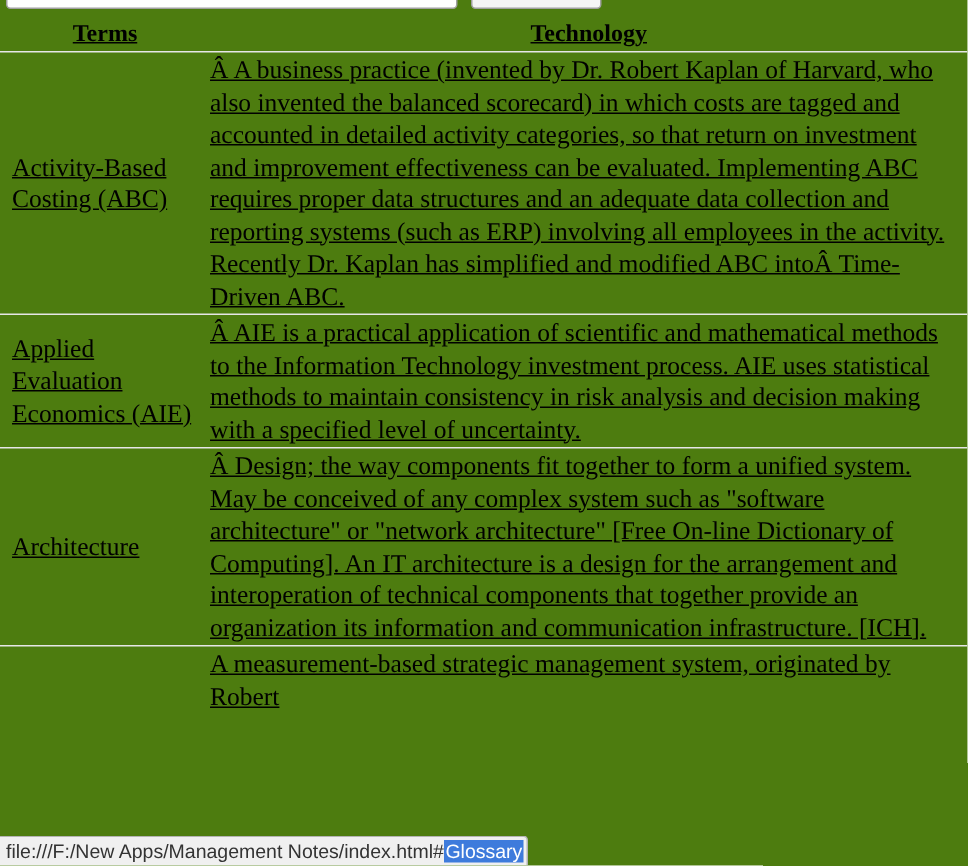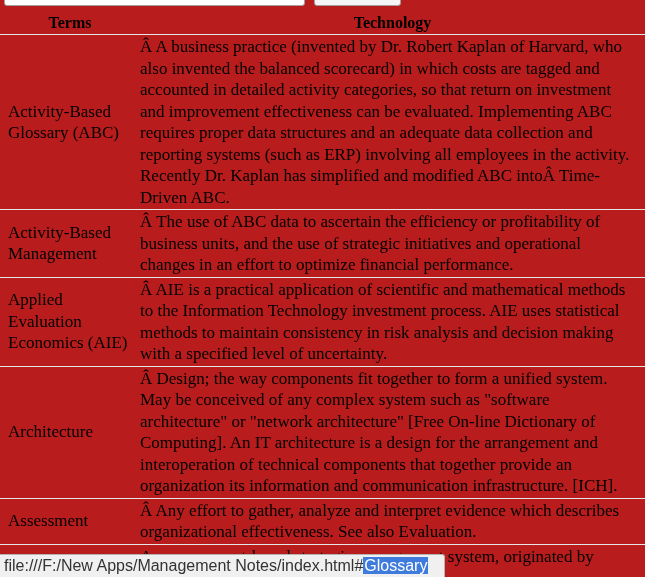--- a/index.html
+++ b/index.html
@@ -5,22 +5,23 @@
   html, body {
     margin: 0;
     padding: 0;
     background: #ffffff;
   }
   .page {
     position: relative;
     width: 645px;
     height: 577px;
     overflow: hidden;
-    background: #b91c1c;
+    background: #4d7c0f;
     font-family: "Liberation Serif", serif;
+    text-decoration: underline;
   }
   
   .topbar {
     position: relative;
     height: 9px;
     overflow: hidden;
   }
   .top-input, .top-button {
     position: absolute;
     top: -24px;
@@ -72,23 +73,23 @@
   .status-bubble {
     position: absolute;
     left: 0;
     bottom: 0;
     max-width: 420px;
     background: #f0f0f0;
     border: 1px solid #b4b4b4;
     border-left: none;
     border-bottom: none;
     border-top-right-radius: 3px;
-    padding: 2px 20px 2px 4px;
+    padding: 2px 2px 2px 4px;
     font-family: "Liberation Sans", sans-serif;
-    font-size: 16px;
+    font-size: 13px;
     color: #333333;
     white-space: nowrap;
     overflow: hidden;
   }
   .status-bubble .hl {
     background: #3e7bdc;
     color: #ffffff;
     padding: 0 1px;
   }
 </style>
@@ -108,44 +109,36 @@
       <col class="c-def">
     </colgroup>
     <thead>
       <tr>
         <th>Terms</th>
         <th>Technology</th>
       </tr>
     </thead>
     <tbody id="glossary-body">
   <tr>
-    <td class="term">Activity-Based Glossary (ABC)</td>
+    <td class="term">Activity-Based Costing (ABC)</td>
     <td class="def">Â A business practice (invented by Dr. Robert Kaplan of Harvard, who also invented the balanced scorecard) in which costs are tagged and accounted in detailed activity categories, so that return on investment and improvement effectiveness can be evaluated. Implementing ABC requires proper data structures and an adequate data collection and reporting systems (such as ERP) involving all employees in the activity. Recently Dr. Kaplan has simplified and modified ABC intoÂ Time-Driven ABC.</td>
   </tr>
 
-  <tr>
-    <td class="term">Activity-Based Management</td>
-    <td class="def">Â The use of ABC data to ascertain the efficiency or profitability of business units, and the use of strategic initiatives and operational changes in an effort to optimize financial performance.</td>
-  </tr>
 
 
   <tr>
     <td class="term">Applied Evaluation Economics (AIE)</td>
     <td class="def">Â AIE is a practical application of scientific and mathematical methods to the Information Technology investment process. AIE uses statistical methods to maintain consistency in risk analysis and decision making with a specified level of uncertainty.</td>
   </tr>
 
   <tr>
     <td class="term">Architecture</td>
     <td class="def">Â Design; the way components fit together to form a unified system. May be conceived of any complex system such as "software architecture" or "network architecture" [Free On-line Dictionary of Computing]. An IT architecture is a design for the arrangement and interoperation of technical components that together provide an organization its information and communication infrastructure. [ICH].</td>
   </tr>
 
-  <tr>
-    <td class="term">Assessment</td>
-    <td class="def">Â Any effort to gather, analyze and interpret evidence which describes organizational effectiveness. See also Evaluation.</td>
-  </tr>
 
   <tr>
     <td class="term"></td>
     <td class="def">
             <div>A measurement-based strategic management system, originated by Robert</div>
           </td>
   </tr>
 </tbody>
   </table>
 

